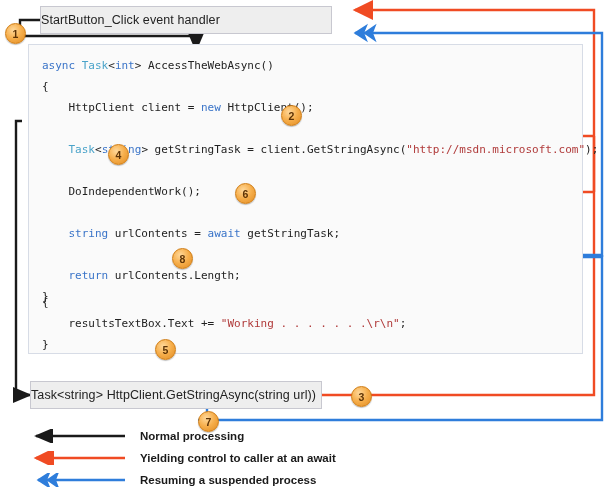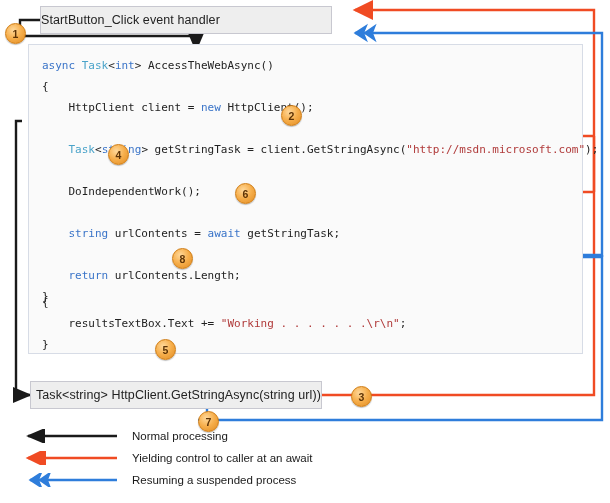--- a/index.html
+++ b/index.html
@@ -39,21 +39,21 @@
 <body>
 
 <div id="stage">
 
   <div class="box titlebox" style="left:40px;top:6px;width:292px;height:28px;">
     <span>StartButton_Click event handler</span>
   </div>
 
   <div class="box codebox" style="left:28px;top:44px;width:555px;height:310px;"></div>
 
-  <div class="box titlebox" style="left:30px;top:381px;width:292px;height:28px;justify-content:flex-end;">
+  <div class="box titlebox" style="left:30px;top:381px;width:292px;height:28px;">
     <span>Task&lt;string&gt; HttpClient.GetStringAsync(string url))</span>
   </div>
 
   <div class="code" id="code-top" style="left:42px;top:55px;"><div><span class="kw">async </span><span class="ty">Task</span><span>&lt;</span><span class="kw">int</span><span>&gt; AccessTheWebAsync()</span></div><div><span>{</span></div><div><span>    HttpClient client = </span><span class="kw">new</span><span> HttpClient();</span></div><div>&nbsp;</div><div><span>    </span><span class="ty">Task</span><span>&lt;</span><span class="kw">string</span><span>&gt; getStringTask = client.GetStringAsync(</span><span class="str">"http://msdn.microsoft.com"</span><span>);</span></div><div>&nbsp;</div><div><span>    DoIndependentWork();</span></div><div>&nbsp;</div><div><span>    </span><span class="kw">string</span><span> urlContents = </span><span class="kw">await</span><span> getStringTask;</span></div><div>&nbsp;</div><div><span>    </span><span class="kw">return</span><span> urlContents.Length;</span></div><div><span>}</span></div></div>
   <div class="code" id="code-bottom" style="left:42px;top:292px;"><div><span>{</span></div><div><span>    resultsTextBox.Text += </span><span class="str">"Working . . . . . . .\r\n"</span><span>;</span></div><div><span>}</span></div></div>
 
   <svg class="layer" id="wires" viewBox="0 0 610 503">
     <defs>
       <marker id="ah-black" markerWidth="9" markerHeight="9" refX="7.2" refY="4" orient="auto">
         <path d="M0,0.6 L8,4 L0,7.4 Z" fill="#1a1a1a"></path>
@@ -108,21 +108,21 @@
 
   <div class="num" style="left:5px;top:23px;">1</div>
   <div class="num" style="left:281px;top:105px;">2</div>
   <div class="num" style="left:351px;top:386px;">3</div>
   <div class="num" style="left:108px;top:144px;">4</div>
   <div class="num" style="left:155px;top:339px;">5</div>
   <div class="num" style="left:235px;top:183px;">6</div>
   <div class="num" style="left:198px;top:411px;">7</div>
   <div class="num" style="left:172px;top:248px;">8</div>
 
-  <div class="legend" style="left:4px;top:418px;width:330px;height:80px;">
+  <div class="legend" style="left:12px;top:418px;width:330px;height:80px;font-weight:bold;">
 
     <div class="legrow" style="left:8px;top:9px;">
       <svg width="112" height="14" viewBox="0 0 112 14">
         <defs>
           <marker id="lg-black" markerWidth="9" markerHeight="9" refX="7.2" refY="4" orient="auto">
             <path d="M0,0.6 L8,4 L0,7.4 Z" fill="#1a1a1a"></path>
           </marker>
         </defs>
         <path d="M105,7 L16,7" fill="none" stroke="#1a1a1a" stroke-width="2.4" marker-end="url(#lg-black)"></path>
       </svg>

